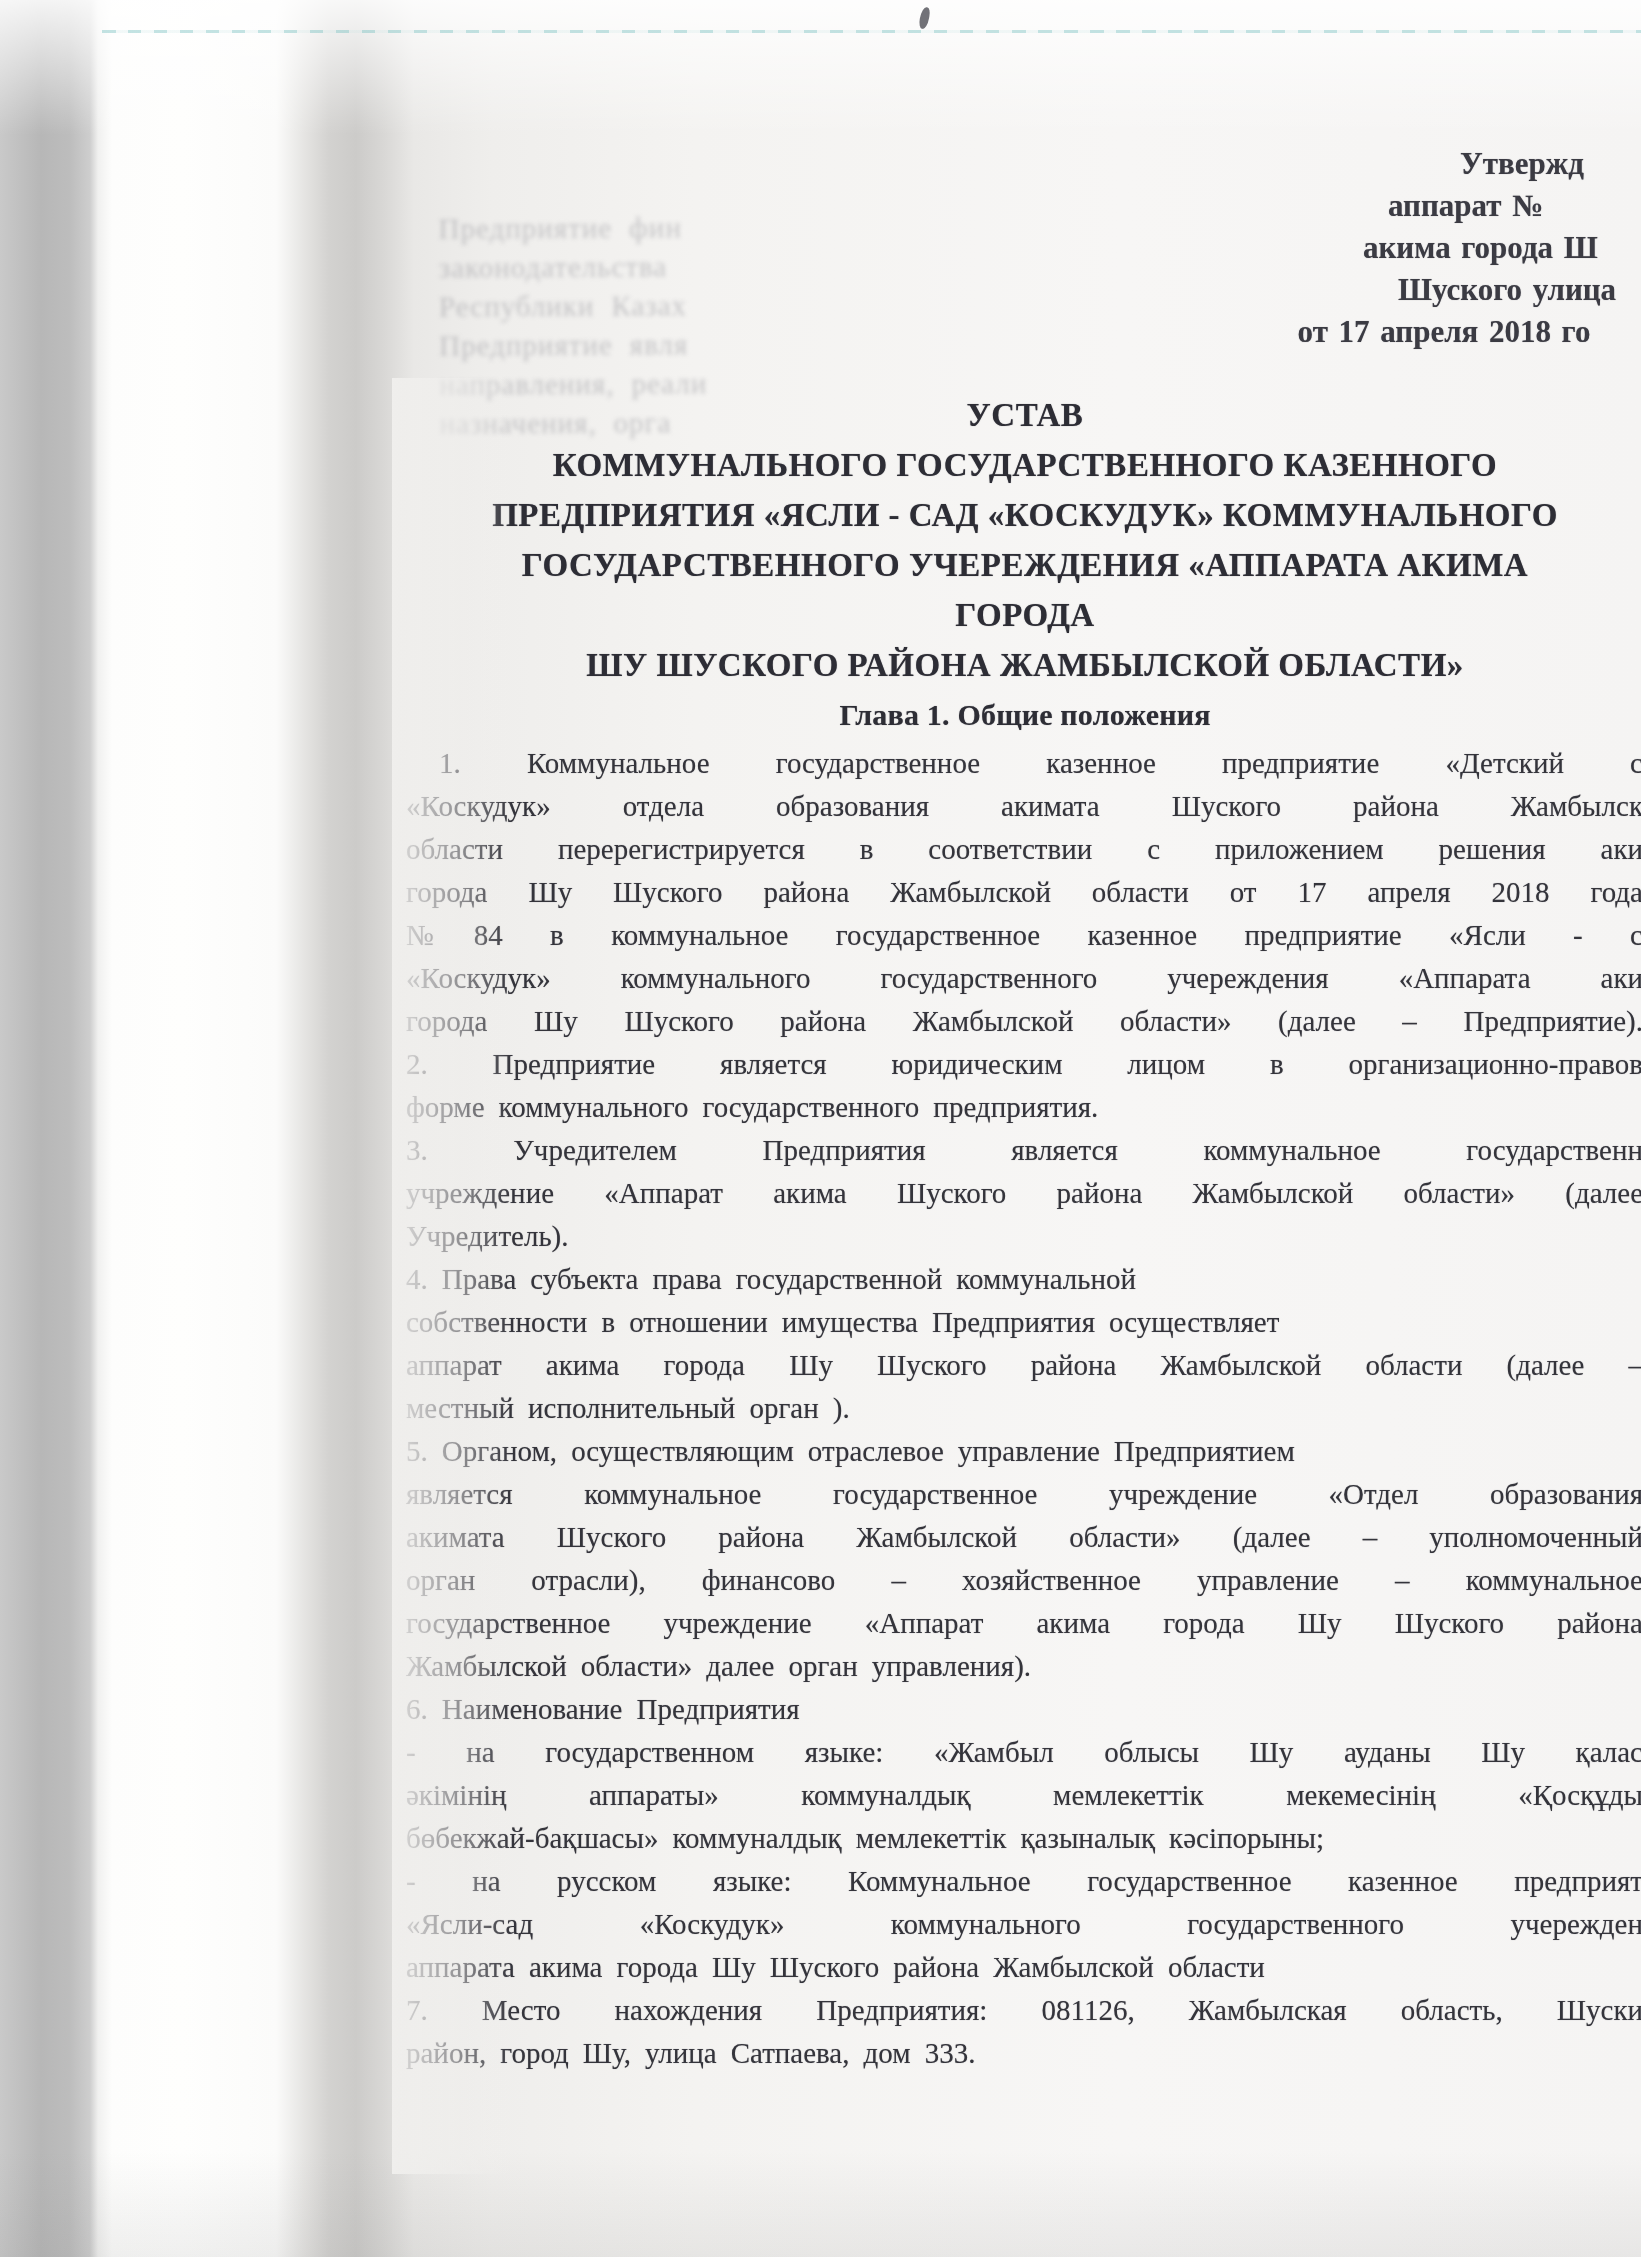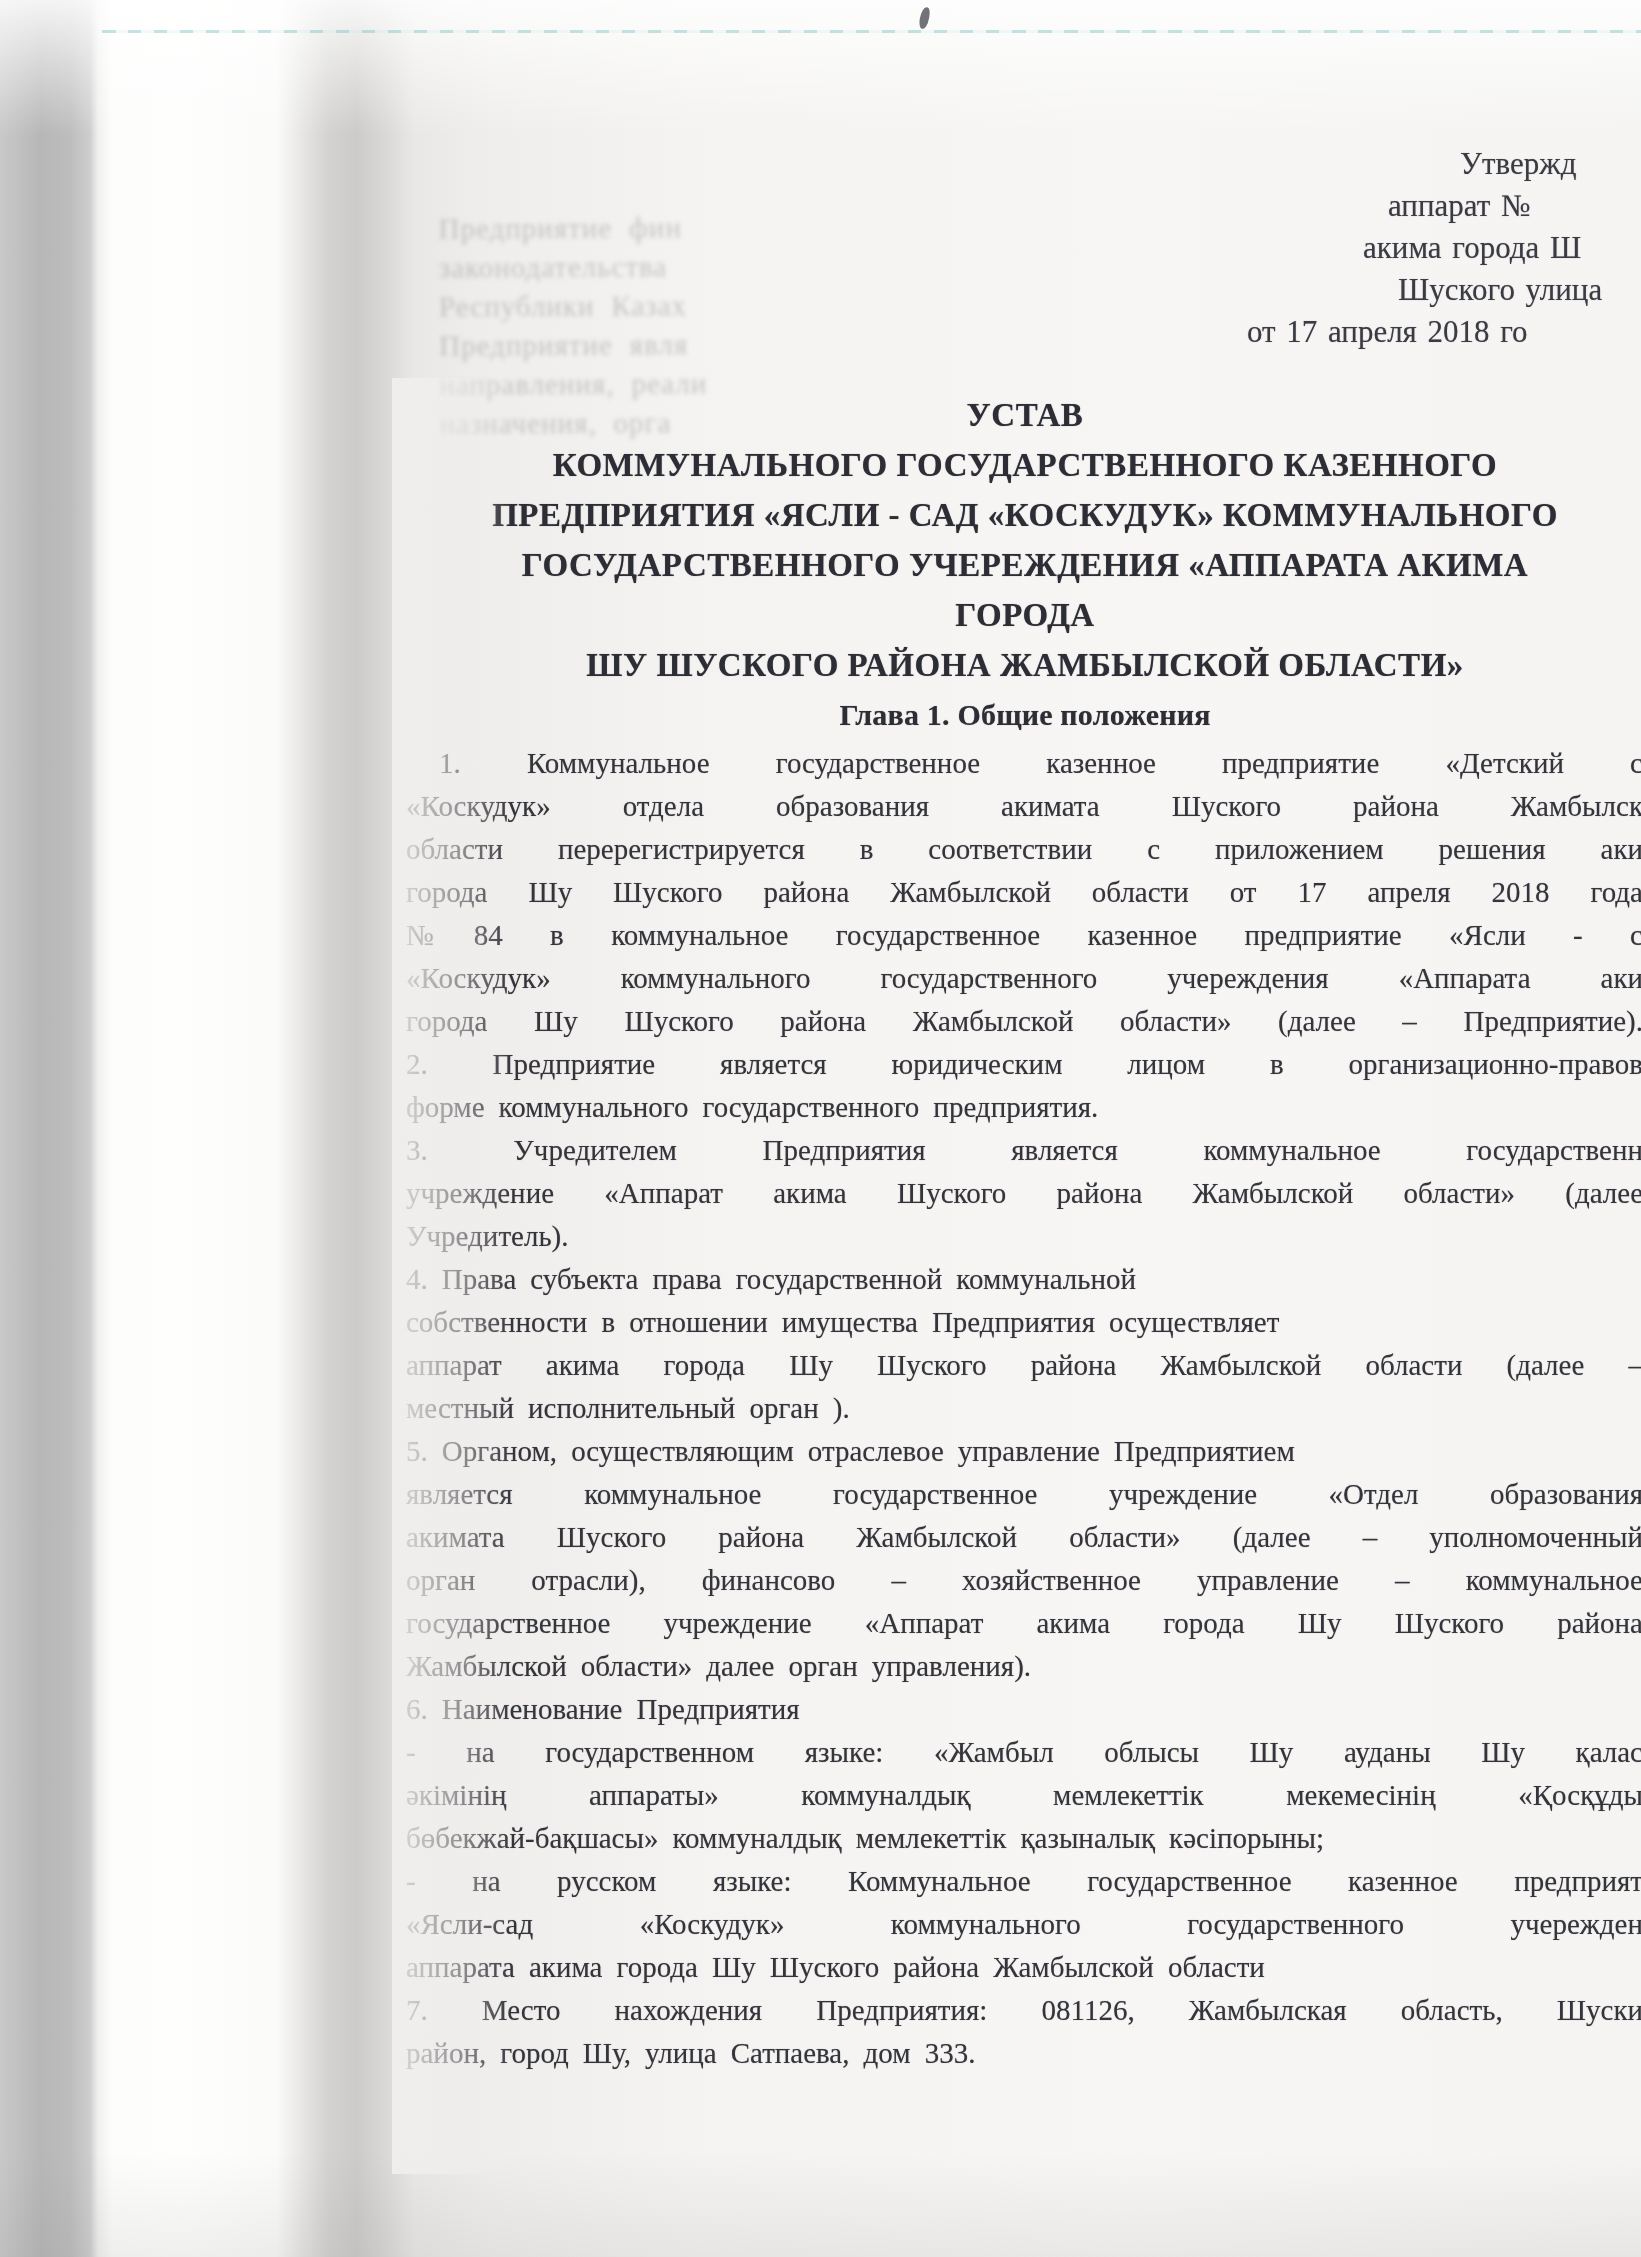--- a/index.html
+++ b/index.html
@@ -21,27 +21,27 @@
     background:repeating-linear-gradient(90deg, rgba(120,192,192,.55) 0 13.5px, rgba(185,222,222,.22) 13.5px 26px);}
   
   .speck{position:absolute;left:920px;top:6.8px;width:8.7px;height:22px;background:#4a4a52;
     border-radius:60% 40% 55% 45%;transform:rotate(10deg);opacity:.78;}
   
   .ghost{position:absolute;left:439px;top:209px;font-size:29px;line-height:39px;
     color:#96969c;opacity:.5;filter:blur(2.1px);transform:rotate(-.3deg);letter-spacing:1px;word-spacing:8.7px;}
   .ghost .gl{height:39px;white-space:nowrap;}
   
   .approval{position:absolute;top:143px;left:0;width:100%;font-size:31px;line-height:42px;
-    color:#3b3b43;word-spacing:2.9px;text-shadow:0 0 1px rgba(45,45,55,.45);}
+    color:#3b3b43;word-spacing:2.9px;text-shadow:0 0 1px rgba(45,45,55,.45);font-weight:bold;}
   .approval .al{white-space:nowrap;height:42px;}
   .approval .al:nth-child(1){margin-left:1460px;}
   .approval .al:nth-child(2){margin-left:1388px;}
   .approval .al:nth-child(3){margin-left:1363px;}
   .approval .al:nth-child(4){margin-left:1398px;}
-  .approval .al:nth-child(5){margin-left:1247px;}
+  .approval .al:nth-child(5){margin-left:1247px;text-align:center;}
   
   .title{position:absolute;left:406px;top:390px;width:1238px;text-align:center;
     font-weight:bold;font-size:33px;line-height:50px;letter-spacing:0.5px;color:#2d2d35;
     text-shadow:0 0 1px rgba(40,40,50,.5);}
   .title .tl{white-space:nowrap;height:50px;}
   .title .chapter{font-size:30px;letter-spacing:0.2px;}
   
   .bodytext{position:absolute;left:406px;top:742px;width:1237px;font-size:29px;
     line-height:43px;color:#34343b;text-shadow:0 0 1px rgba(45,45,55,.42);}
   .ln{height:43px;white-space:nowrap;}

